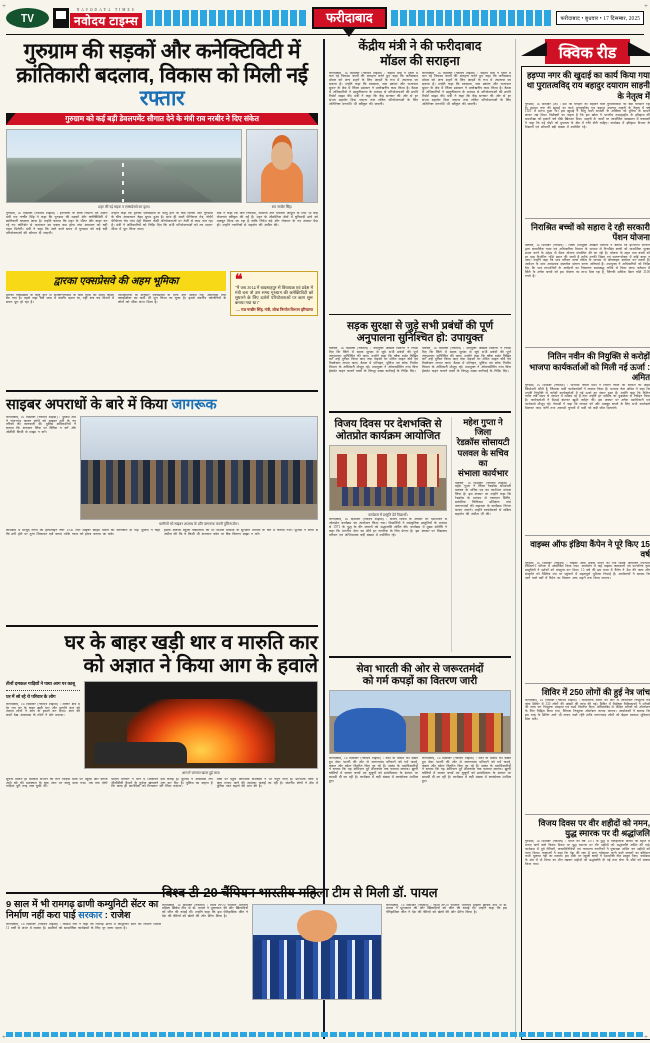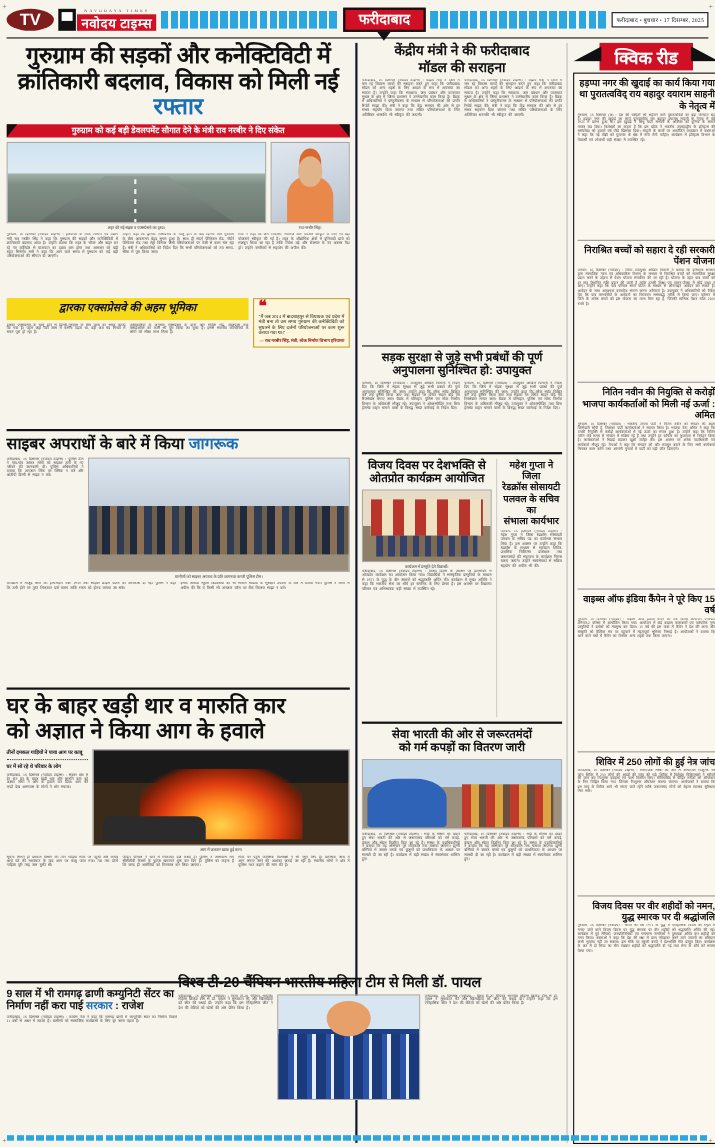--- a/index.html
+++ b/index.html
@@ -6,21 +6,21 @@
   body{
     width:650px;height:1043px;overflow:hidden;
     background:#f4f1e8;
     font-family:"Liberation Serif","DejaVu Serif",serif;
     color:#111;
   }
   .page{position:relative;width:650px;height:1043px;background:#f7f4ec;box-sizing:border-box;padding:3px 6px 4px 6px;}
 
   
   .masthead{display:flex;align-items:center;height:30px;gap:4px;border-bottom:1px solid #111;padding-bottom:1px;}
-  .tv-logo{width:43px;height:20px;border-radius:50%;background:#7f1d1d;color:#fff;font-weight:bold;font-size:15px;display:flex;align-items:center;justify-content:center;flex:0 0 auto;font-family:"Liberation Sans",sans-serif;}
+  .tv-logo{width:43px;height:20px;border-radius:50%;background:#14532d;color:#fff;font-weight:bold;font-size:10px;display:flex;align-items:center;justify-content:center;flex:0 0 auto;font-family:"Liberation Sans",sans-serif;}
   .nt-block{display:flex;align-items:flex-start;flex:0 0 auto;}
   .nt-flag{width:16px;height:20px;background:#111;margin-right:1px;position:relative;}
   .nt-flag:after{content:"";position:absolute;left:3px;top:3px;width:10px;height:8px;background:#fff;}
   .nt-name{background:#cf1025;color:#fff;font-weight:bold;font-size:12px;letter-spacing:.5px;padding:2px 4px 1px 4px;line-height:1;}
   .nt-kicker{font-size:3.6px;letter-spacing:2px;color:#444;text-align:center;height:5px;}
   .bars{flex:1 1 auto;height:16px;background:repeating-linear-gradient(90deg,#2ba6e0 0 7px,#f7f4ec 7px 9px);}
   .city-tab{position:relative;flex:0 0 auto;}
   .city-tab .tab{background:#cf1025;color:#fff;font-weight:bold;font-size:13px;padding:2px 12px 1px;border:2px solid #111;line-height:1.1;}
   .city-tab .notch{position:absolute;left:50%;margin-left:-6px;bottom:-8px;width:0;height:0;border-left:6px solid transparent;border-right:6px solid transparent;border-top:8px solid #111;}
   .dateline{flex:0 0 auto;border:1px solid #111;font-size:5.2px;padding:2px 3px;background:#fff;white-space:nowrap;letter-spacing:.2px;}
@@ -202,21 +202,21 @@
           <div class="cap">ग्रामीणों को साइबर अपराध के प्रति जागरूक करती पुलिस टीम।</div>
         </div>
       </div>
       <div class="bcols body" style="margin-top:2px;height:92px;">
         <div>कार्यक्रम में मौजूद लोगों को हेल्पलाइन नंबर 1930 तथा साइबर क्राइम पोर्टल की जानकारी दी गई। पुलिस ने कहा कि ठगी होने पर तुरंत शिकायत दर्ज कराएं ताकि रकम को होल्ड कराया जा सके।</div>
         <div>इसके अलावा स्कूली विद्यार्थियों को भी सोशल मीडिया के सुरक्षित उपयोग के बारे में बताया गया। पुलिस ने लोगों से अपील की कि वे किसी भी अनजान कॉल पर बैंक विवरण साझा न करें।</div>
       </div>
 
       <div class="rule-dbl"></div>
 
-      <div class="hl-main" style="font-size:20px;line-height:1.15;text-align:left;">
+      <div class="hl-main" style="font-size:20px;line-height:1.15;text-align:right;">
         <div>घर के बाहर खड़ी थार व मारुति कार</div>
         <div>को अज्ञात ने किया आग के हवाले</div>
       </div>
 
       <div style="display:flex;gap:4px;margin-top:4px;">
         <div style="width:74px;flex:0 0 auto;">
           <div style="font-family:'Liberation Sans',sans-serif;font-weight:bold;font-size:4.6px;line-height:6px;color:#111;">
             <div>तीनों दमकल गाड़ियों ने पाया आग पर काबू</div>
             <div class="dotrule"></div>
             <div>घर में सो रहे थे परिवार के लोग</div>

